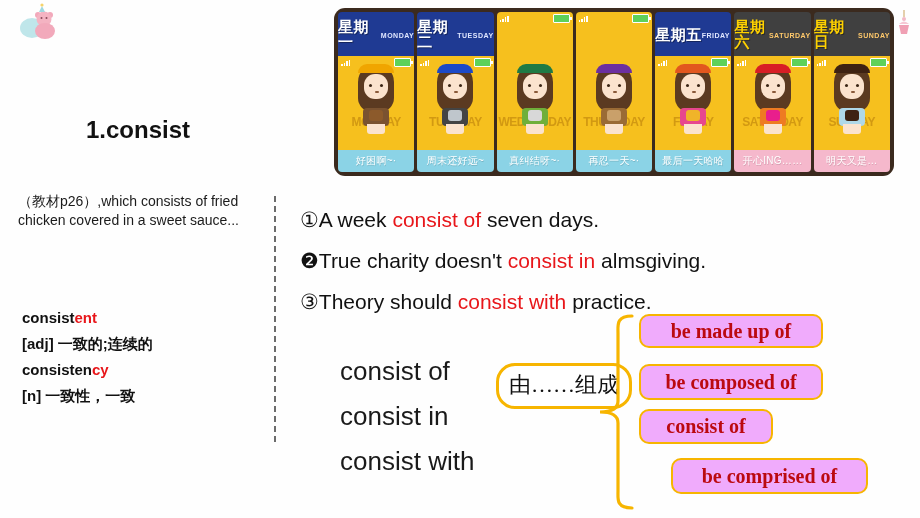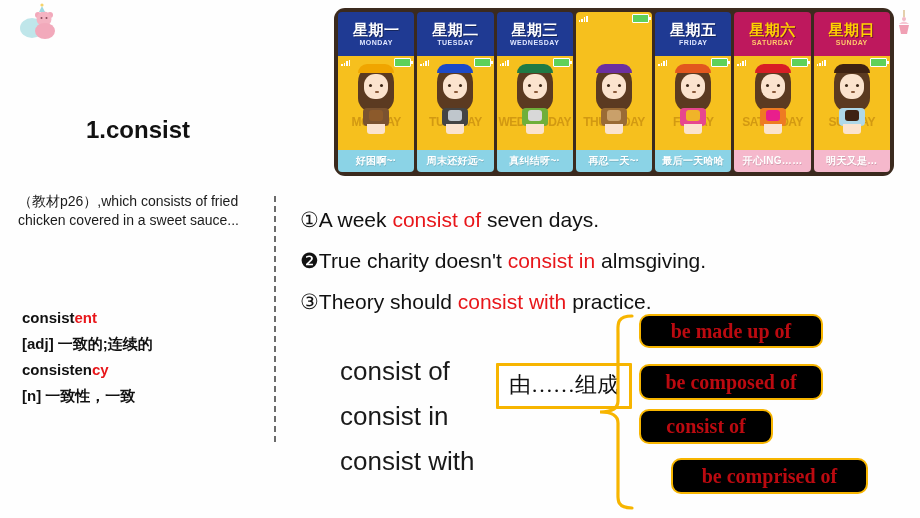--- a/index.html
+++ b/index.html
@@ -97,39 +97,39 @@
     color: #1a1a1a;
     line-height: 1.0;
   }
   .verblist div { margin-bottom: 19px; }
 
   .cn-box {
     position: absolute;
     left: 496px; top: 363px;
     padding: 4px 10px 6px 10px;
     border: 3px solid #F7B500;
-    border-radius: 1px;
+    border-radius: 19px;
     background: #ffffff;
     font-size: 22px;
     color: #111111;
     font-family: "Liberation Serif", serif;
     white-space: nowrap;
   }
 
   .brace {
     position: absolute;
     left: 596px; top: 313px;
     width: 38px; height: 198px;
   }
 
   .eq-box {
     position: absolute;
     border: 2.6px solid #F7B500;
     border-radius: 10px;
-    background: #000000;
+    background: #f0abfc;
     color: #BB0A10;
     font-family: "Liberation Serif", serif;
     font-weight: bold;
     font-size: 20px;
     display: flex;
     align-items: center;
     justify-content: center;
     white-space: nowrap;
   }
   .eq-0 { left: 639px; top: 314px; width: 180px; height: 30px; }
@@ -155,26 +155,25 @@
     flex-direction: column;
     border-radius: 4px;
     overflow: hidden;
     position: relative;
     min-width: 0;
   }
   .cal-head {
     height: 44px;
     background: #1F3A93;
     display: flex;
-    flex-direction: column;
+    flex-direction: row;
     align-items: center;
-    justify-content: center;
     position: relative;
   }
-  .cal-card.weekend .cal-head { background: #be185d; }
+  .cal-card.weekend .cal-head { background: #404040; }
   .cal-cn {
     color: #ffffff;
     font-size: 15px;
     font-weight: bold;
     letter-spacing: 0.5px;
     line-height: 1;
     text-shadow: 1px 1px 0 rgba(0,0,0,0.35);
   }
   .cal-card.weekend .cal-cn { color: #FFD100; }
   .cal-en {
@@ -269,21 +268,21 @@
   .g-obj {
     position:absolute; left:16px; top:50px; width:14px; height:11px;
     border-radius:3px;
   }
 
   .cal-caption {
     height: 22px;
     background: #8BD3E6;
     color: #ffffff;
     font-size: 10px;
-    font-weight: bold;
+    font-weight: normal;
     display: flex;
     align-items: center;
     justify-content: center;
     letter-spacing: 0.3px;
     text-shadow: 0.5px 0.5px 0 rgba(0,0,0,0.15);
   }
   .cal-card.weekend .cal-caption { background: #F5B8CC; }
 </style>
 </head>
 <body>
@@ -400,24 +399,20 @@
             <div class="g-eye r"></div>
             <div class="g-mouth"></div>
             <div class="g-body" style="background:#444444"></div>
             <div class="g-obj" style="background:#BFC6CC"></div>
             <div class="g-legs"></div>
           </div>
         </div>
         <div class="cal-caption">周末还好远~</div>
       </div>
       <div class="cal-card">
-        <div class="cal-head">
-          <div class="cal-cn">星期三</div>
-          <div class="cal-en">WEDNESDAY</div>
-        </div>
         <div class="cal-body">
           <div class="cal-status">
             <span class="bars">
               <i></i>
               <i></i>
               <i></i>
               <i></i>
             </span>
             <span class="battery"></span>
           </div>

